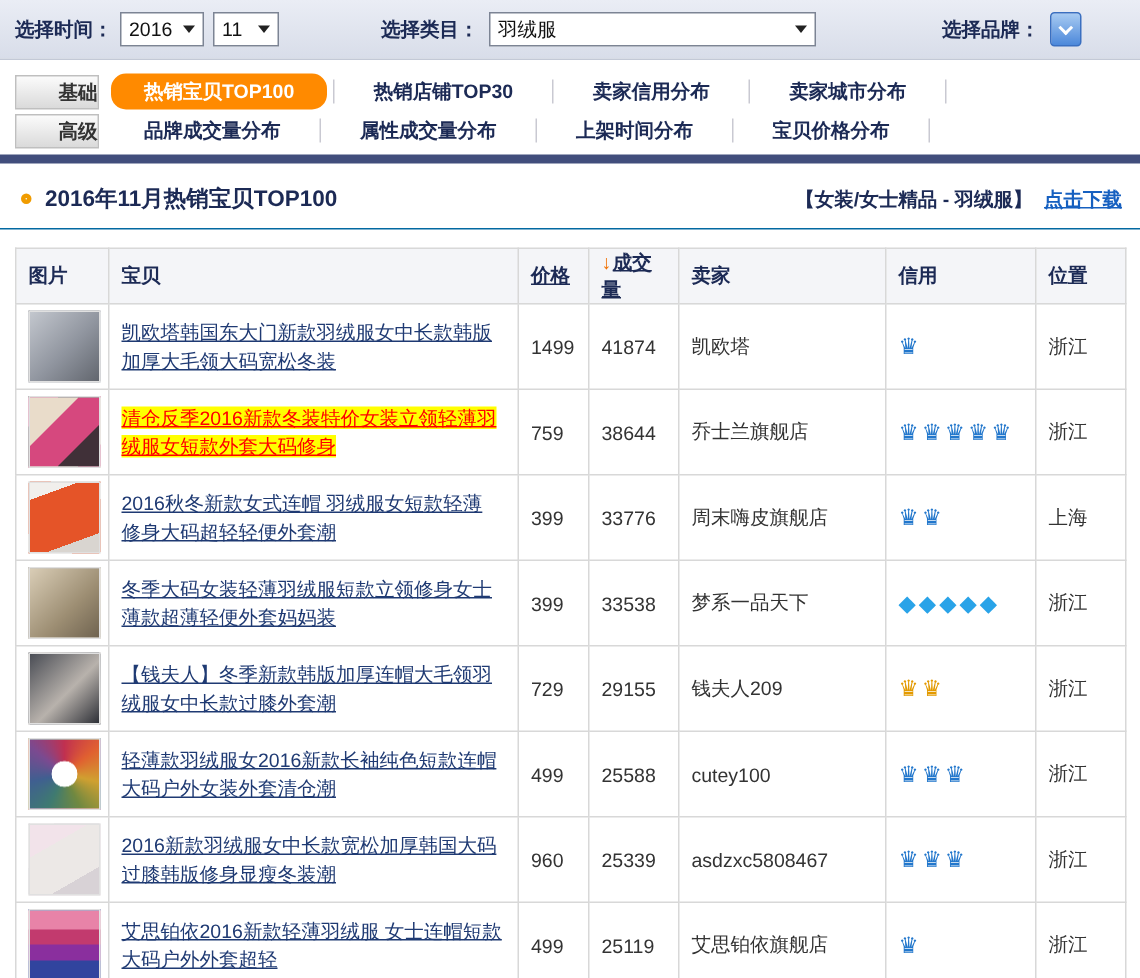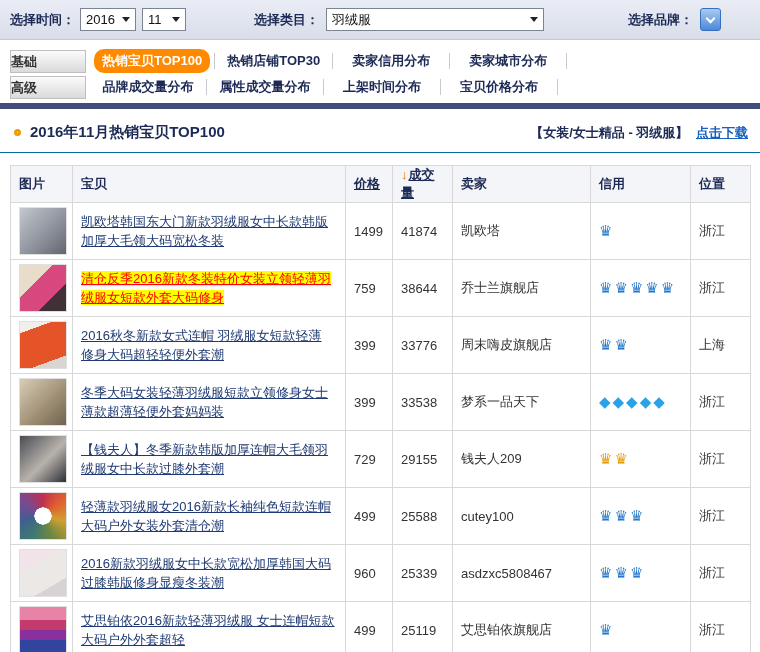--- a/index.html
+++ b/index.html
@@ -34,27 +34,27 @@
   .brand-input::placeholder { color:#9a9a9a; }
   .brand-btn {
     width:21px; height:23px; margin-left:2px; border:1px solid #3a6fc0; border-radius:3px;
     background:linear-gradient(#a8cbf2,#4c88da); display:inline-flex; align-items:center; justify-content:center; cursor:pointer;
   }
   .brand-btn .chev { width:7px; height:7px; border-right:2px solid #fff; border-bottom:2px solid #fff; transform:rotate(45deg); margin-top:-3px; }
   
   .tab-bar { padding:8px 10px 0 10px; }
   .tab-row { display:flex; align-items:center; height:26px; }
   .tab-group-label {
-    width:76px; height:23px; line-height:21px; text-align:left;
+    width:56px; height:23px; line-height:21px; text-align:right;
     background:linear-gradient(#fbfbfb,#dadada); border:1px solid #bfbfbf;
     font-size:13px; font-weight:bold; color:#333; margin-right:8px;
   }
   .tab {
     min-width:108px; text-align:center; font-size:13px; font-weight:bold;
-    color:#1c2a55; padding:3px 8px; cursor:pointer; white-space:nowrap;
+    color:#1c2a55; padding:3px 22px; cursor:pointer; white-space:nowrap;
   }
   .tab.active { background:#ff8a00; color:#fff; border-radius:10px; }
   .tab-divider { width:1px; height:16px; background:#c9c9d2; margin:0 4px; }
   .navy-bar { height:6px; background:#414e7c; margin-top:3px; }
   
   .section-header {
     display:flex; align-items:center; padding:14px 12px 10px 14px;
     border-bottom:1px solid #0369a1;
   }
   .bullet { width:7px; height:7px; border:3px solid #f09c00; border-radius:50%; background:#fff; margin-right:9px; flex:none; }

